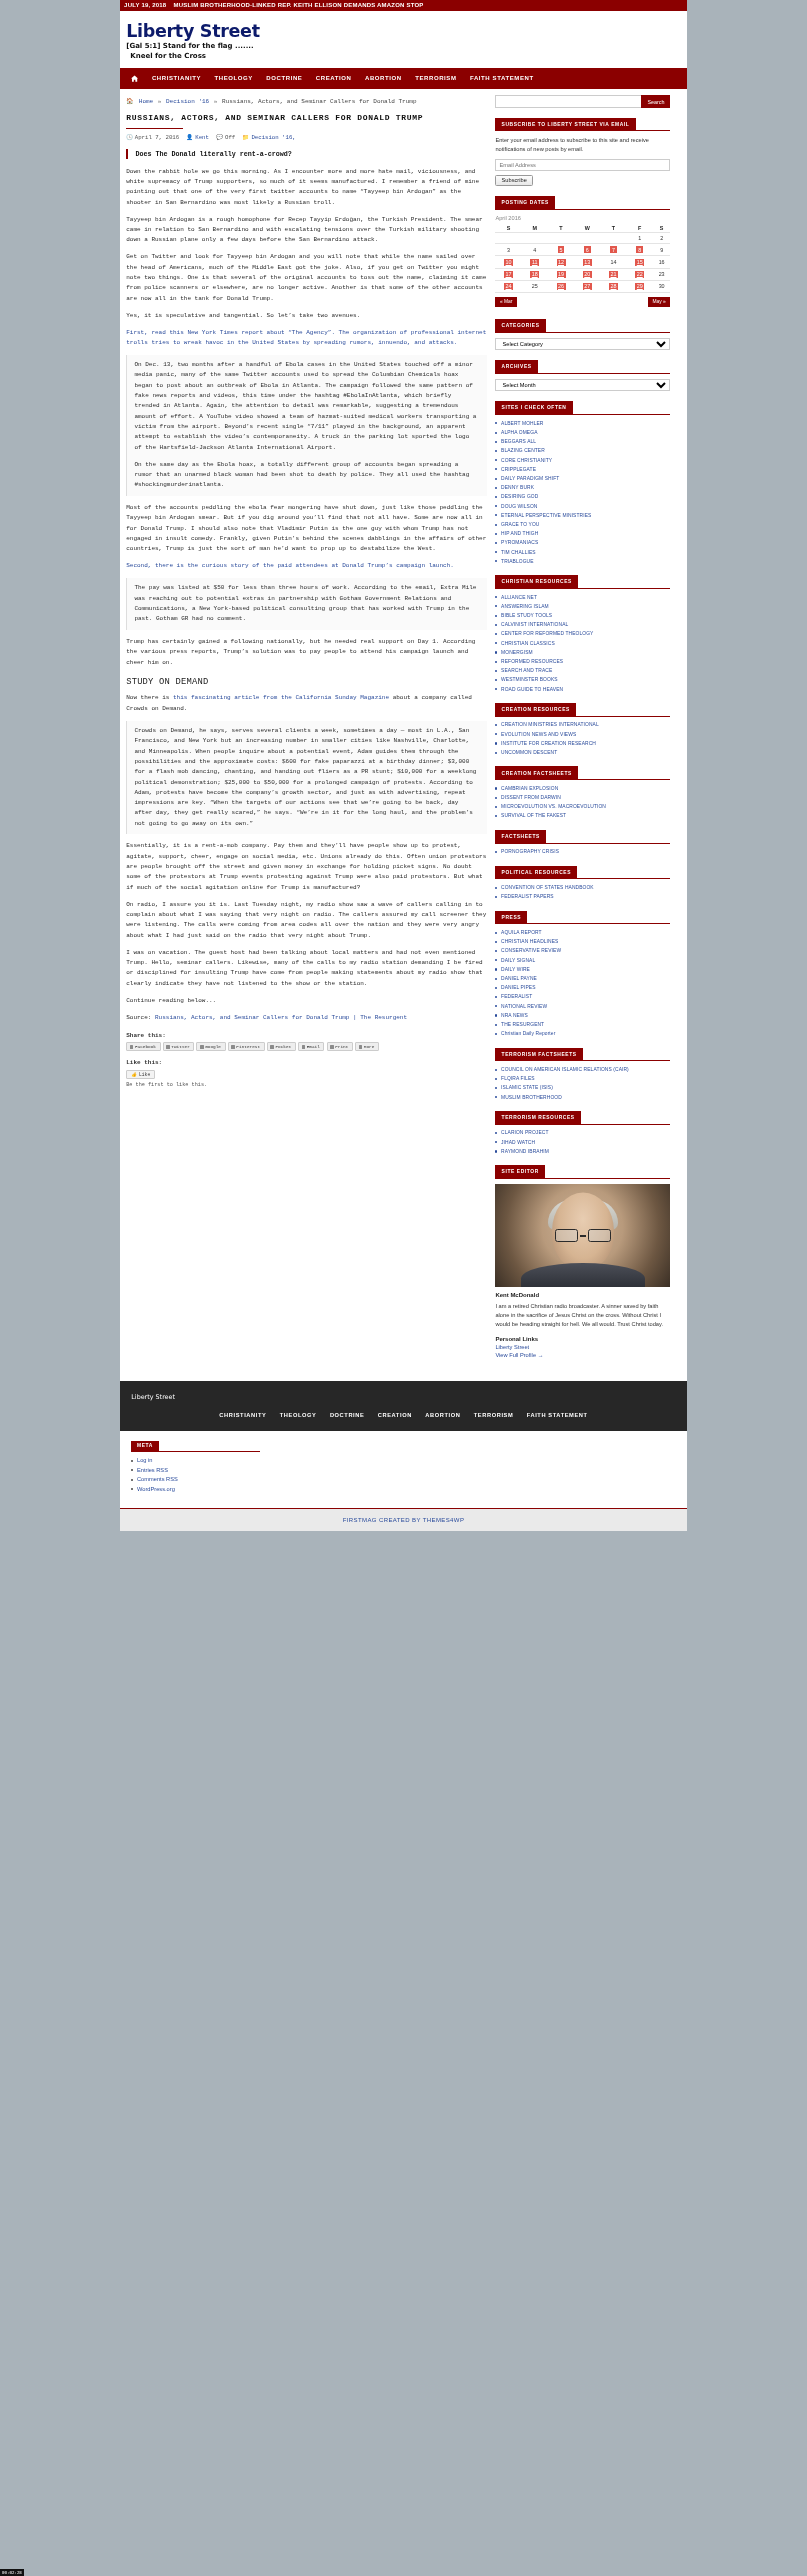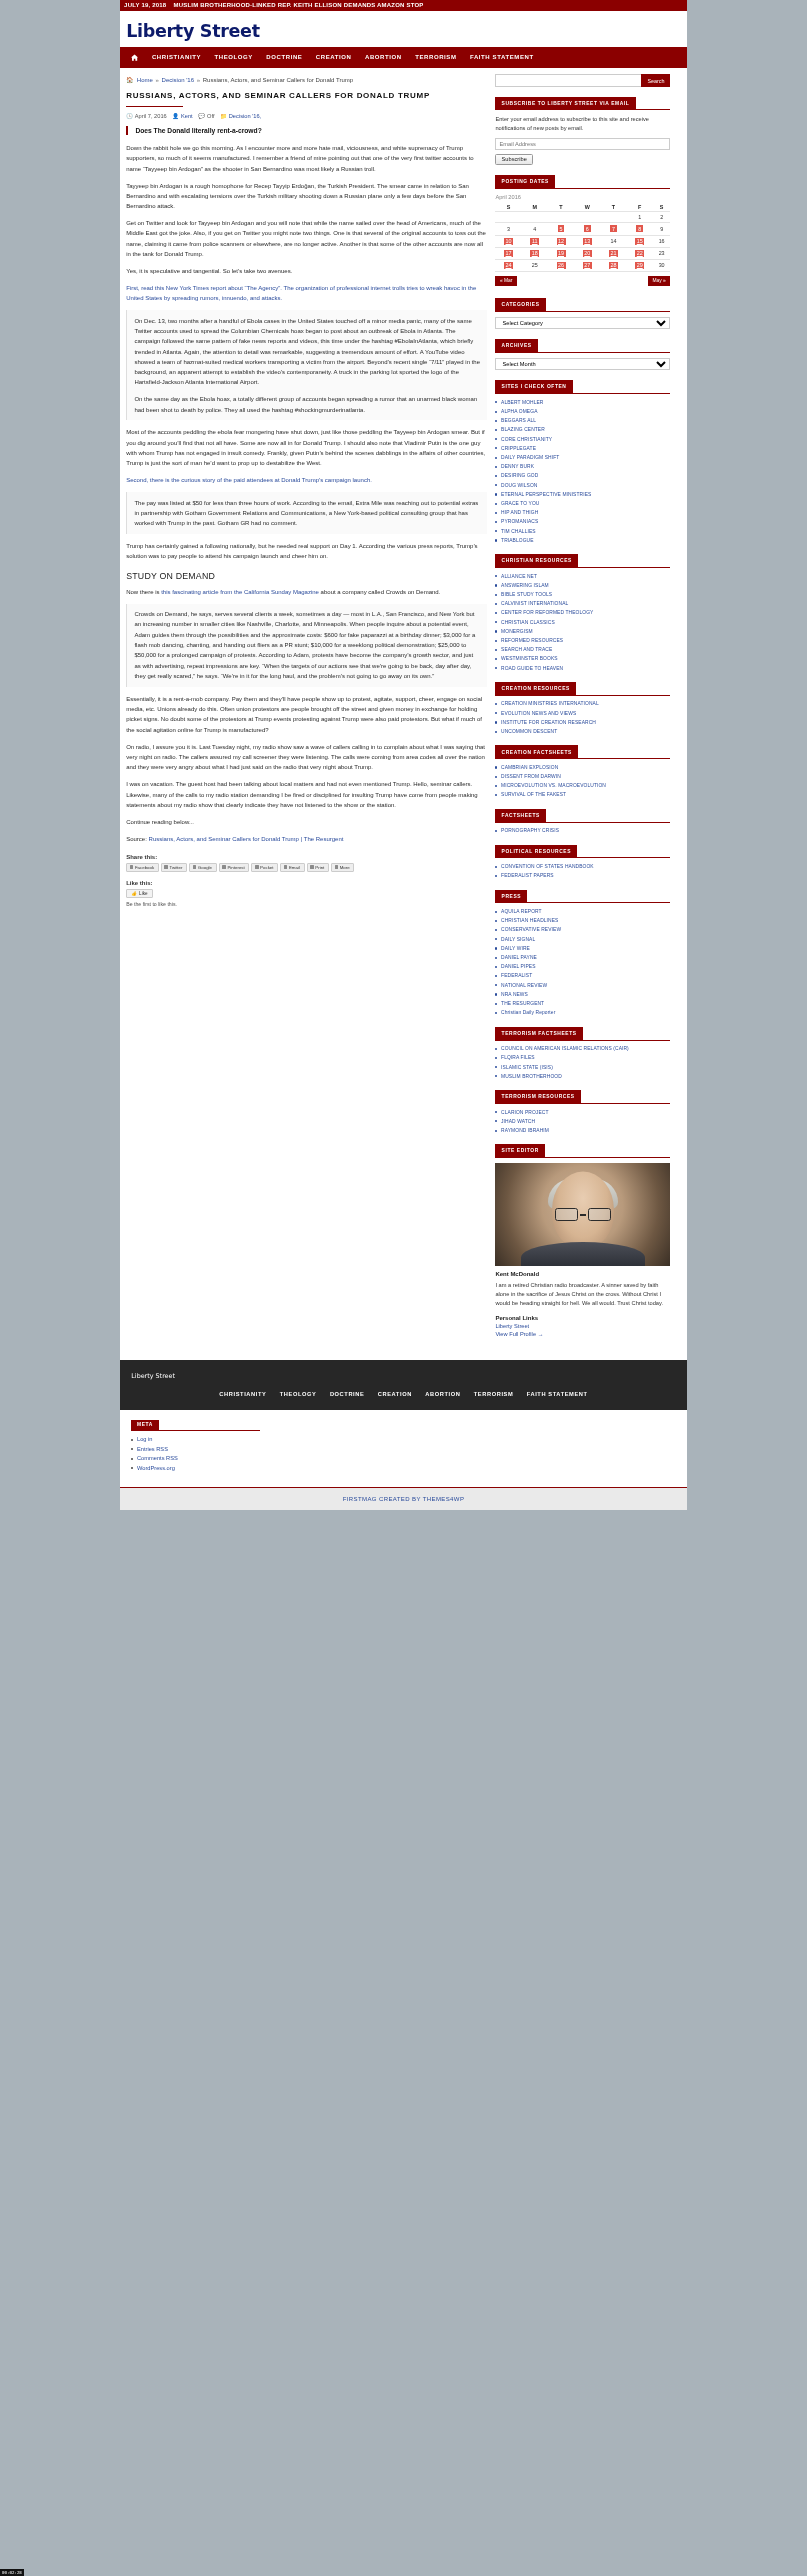--- a/index.html
+++ b/index.html
@@ -37,21 +37,21 @@
     padding-left: 11.3px; gap: 13.4px;
   }
   .mainnav a {
     color:#fff; text-decoration:none; font-size: 6px; font-weight:bold;
     letter-spacing: 0.6px; font-family:"Liberation Sans", sans-serif;
   }
   .home-ico { display:inline-block; width:7.2px; height:7.2px; position:relative; }
   .home-ico svg { display:block; }
   
   .content-row { display:flex; padding: 6.2px 6.2px 0 6.2px; gap: 8.2px; align-items:flex-start; }
-  .main-col { width: 361px; }
+  .main-col { width: 361px; font-family: Liberation Mono, monospace; }
   .side-col { width: 175px; }
   
   .breadcrumb { font-size:6px; color:#444; padding: 2.1px 0 7.2px 0; }
   .breadcrumb a { color:#2a4b9b; text-decoration:none; }
   .breadcrumb .sep { color:#777; margin: 0 1px; }
   .bc-home-ico { color:#8b0000; margin-right:1.5px; }
   h1.entry-title {
     font-size: 8px; font-weight:bold; letter-spacing: 0.7px; color:#111;
     margin: 0 0 4.1px 0; line-height: 1.5;
   }
@@ -213,20 +213,24 @@
 
 <div class="page-wrap">
 
   <div class="ticker">
     <span class="tk-date">JULY 19, 2018</span>
     <span>MUSLIM BROTHERHOOD-LINKED REP. KEITH ELLISON DEMANDS AMAZON STOP</span>
   </div>
 
   <div class="masthead">
     <div class="site-title">Liberty Street</div>
+    <div class="site-tagline">
+      <div>[Gal 5:1] Stand for the flag .......</div>
+      <div>Kneel for the Cross</div>
+    </div>
   </div>
 
   <div class="mainnav">
     <a href="#" class="home-ico" aria-label="home">
       <svg width="7.2" height="7.2" viewBox="0 0 16 16">
           <path fill="#ffffff" d="M8 1L0 8h2.2v7h4.1v-4.4h3.4V15h4.1V8H16z"></path>
         </svg>
     </a>
     <a href="#">CHRISTIANITY</a>
     <a href="#">THEOLOGY</a>

